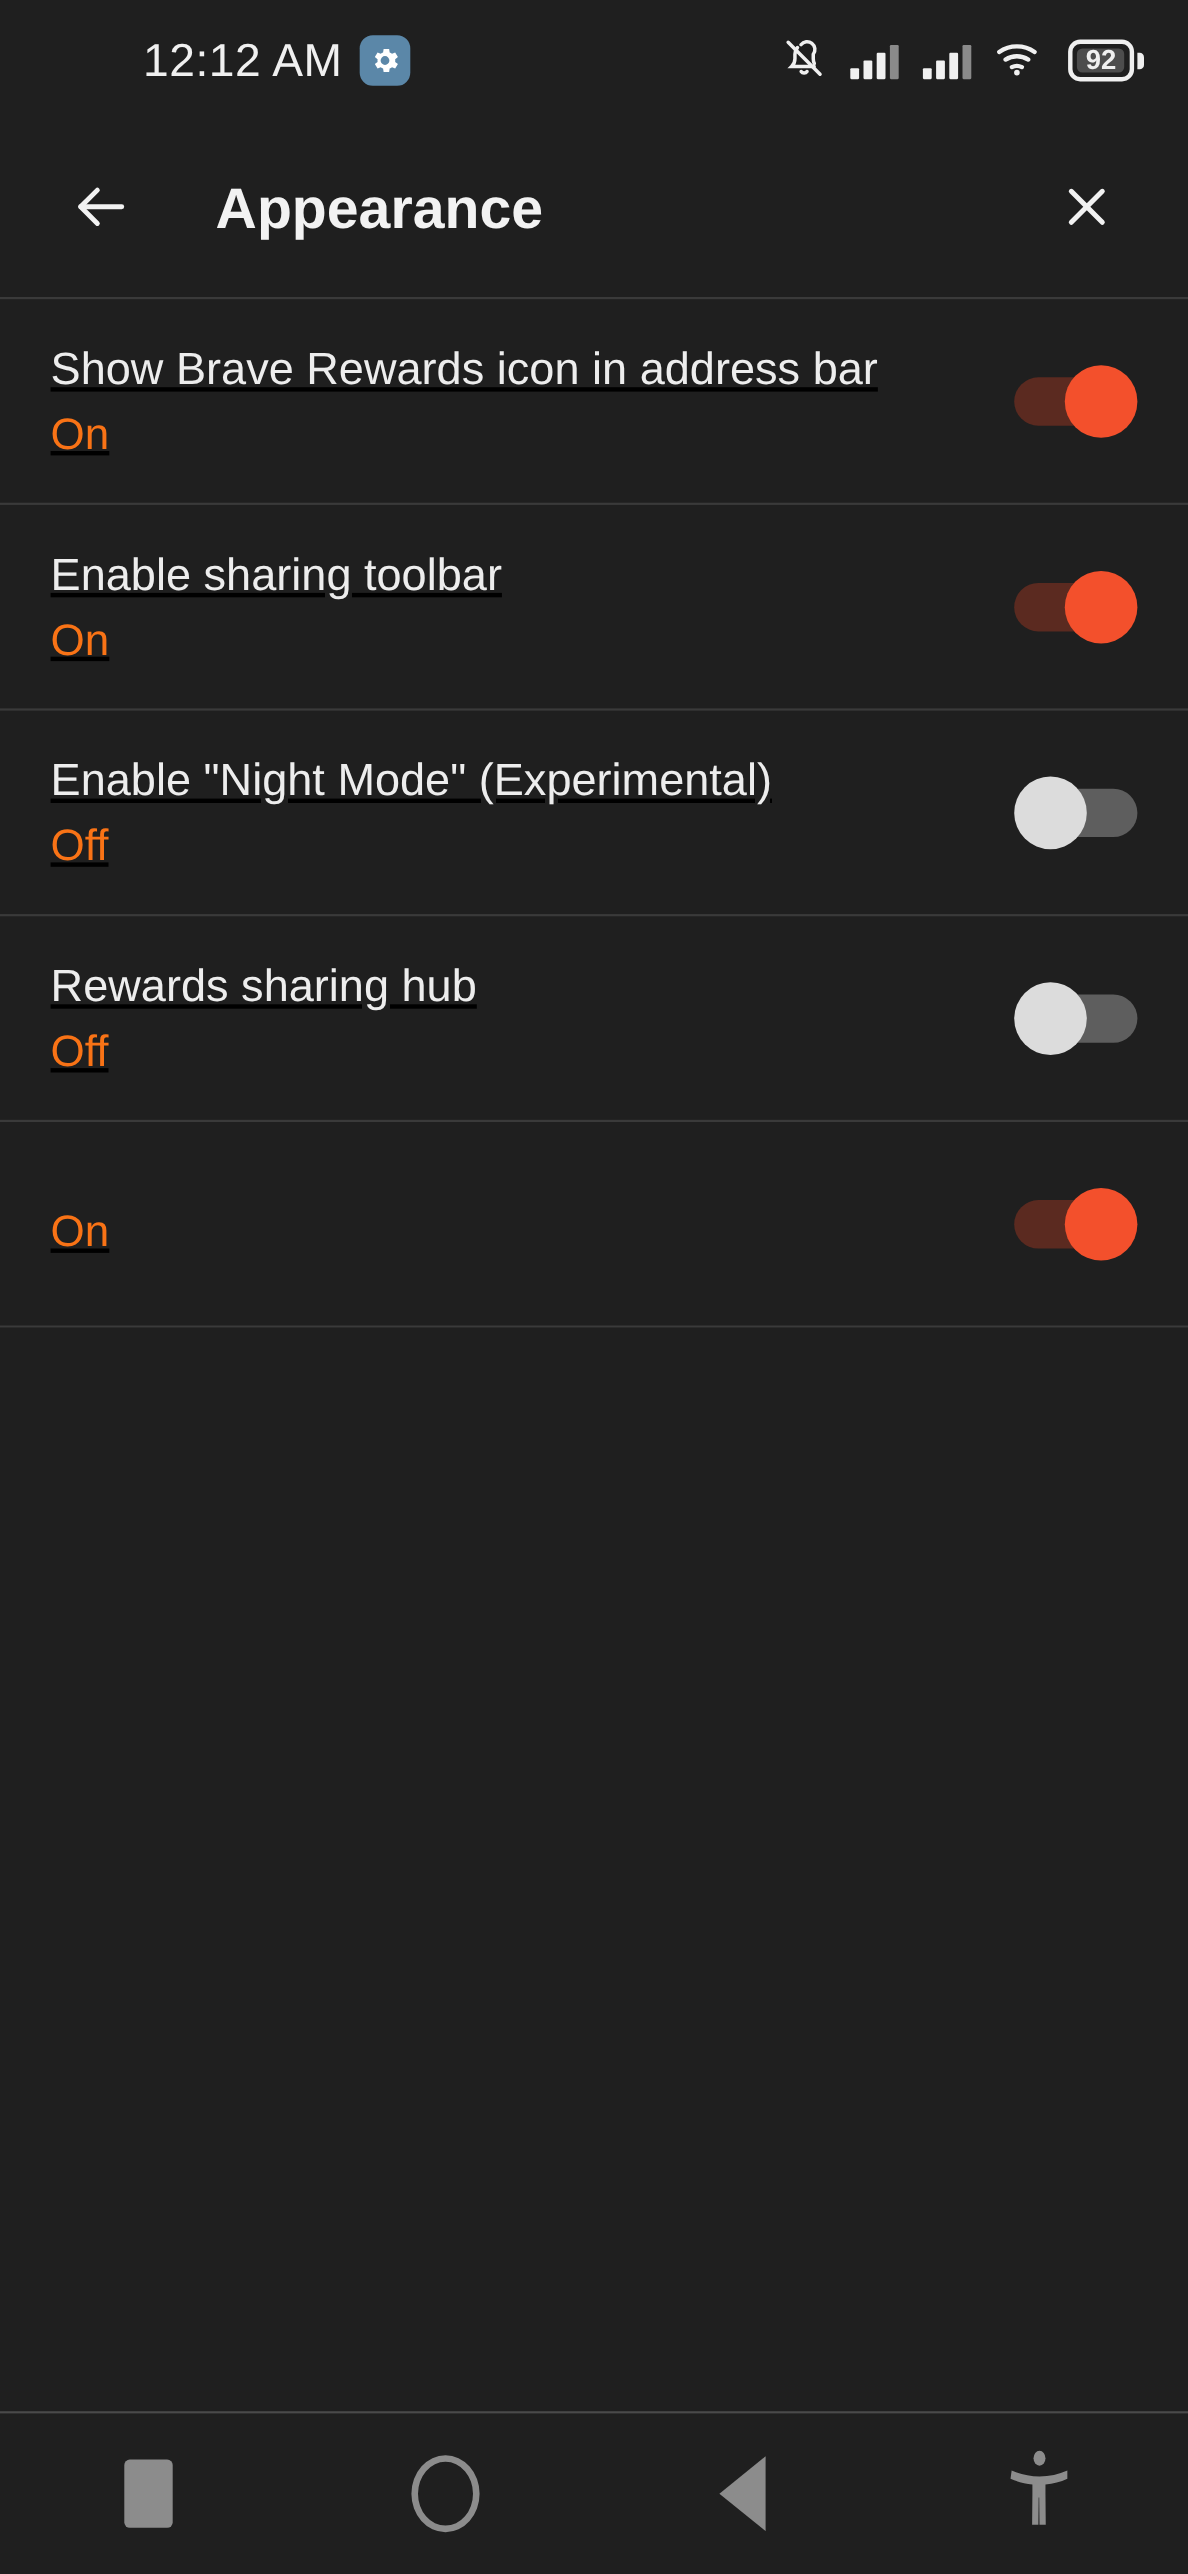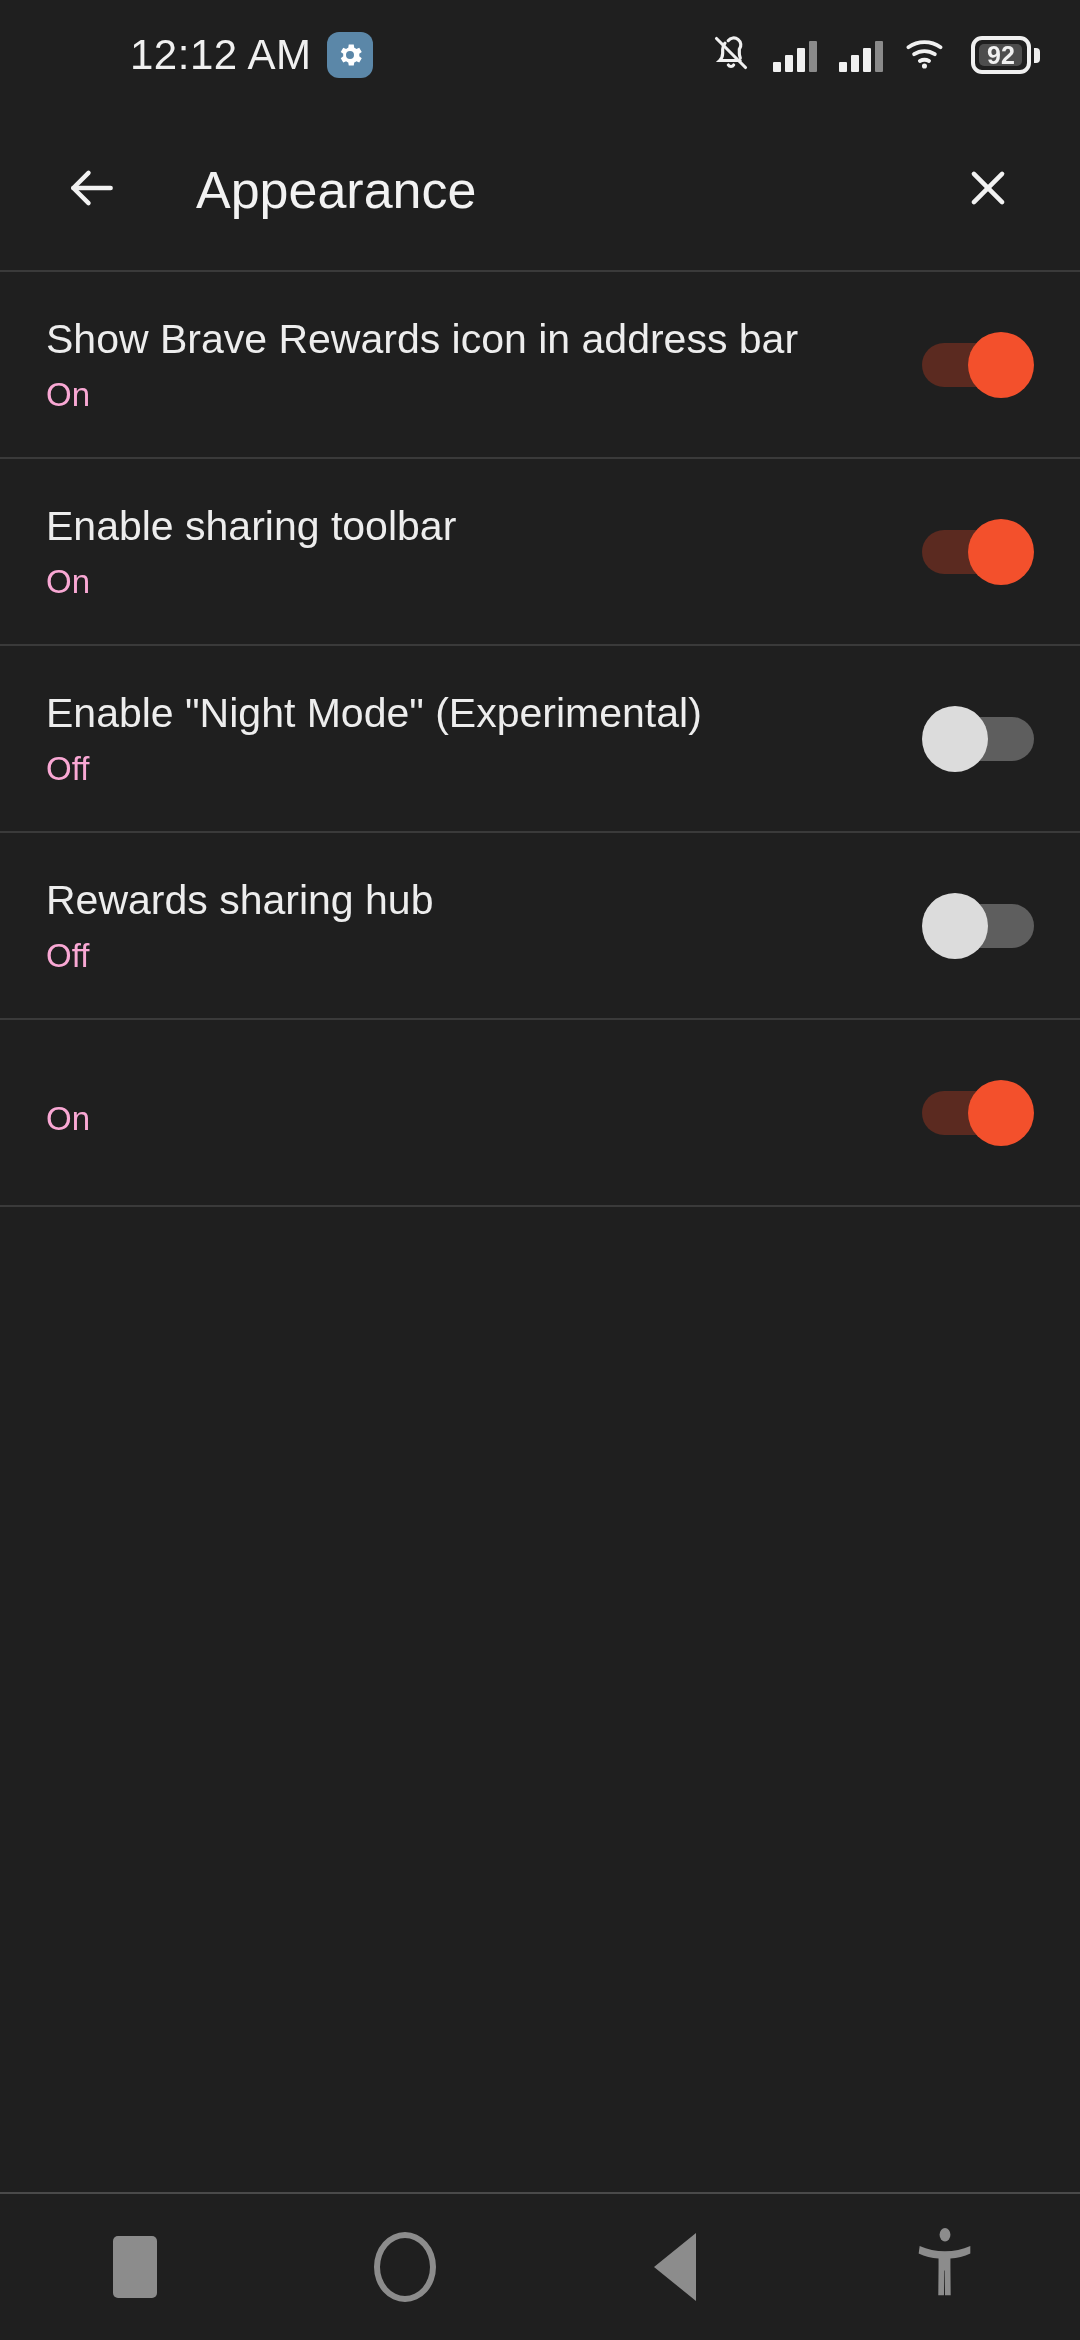--- a/index.html
+++ b/index.html
@@ -74,20 +74,21 @@
     border-radius:0 4px 4px 0;
     margin-left:3px;
   }
 
   
   #app-bar {
     height:160px;
     display:flex; align-items:center;
     padding:0 46px;
     flex:0 0 auto;
+    font-weight:bold;
   }
   .icon-btn {
     width:92px; height:92px;
     display:flex; align-items:center; justify-content:center;
     flex:0 0 auto;
   }
   #page-title {
     color:#f2f2f2;
     font-size:52px;
     margin-left:58px;
@@ -101,31 +102,32 @@
     display:flex; flex-direction:column;
     border-top:2px solid #3a3a3a;
     overflow:hidden;
   }
   .setting-row {
     height:187px;
     flex:0 0 auto;
     display:flex; align-items:center;
     padding:0 46px;
     border-bottom:2px solid #3a3a3a;
+    text-decoration:underline;
   }
   .row-text { flex:1 1 auto; min-width:0; }
   .row-title {
     color:#ededed;
     font-size:41px;
     line-height:1.15;
     white-space:nowrap;
   }
   .row-sub {
-    color:#f9a8d4;
-    font-size:33px;
+    color:#f97316;
+    font-size:40px;
     margin-top:14px;
     line-height:1.1;
   }
 
   
   .toggle {
     position:relative;
     width:112px; height:66px;
     flex:0 0 auto;
     margin-left:24px;

